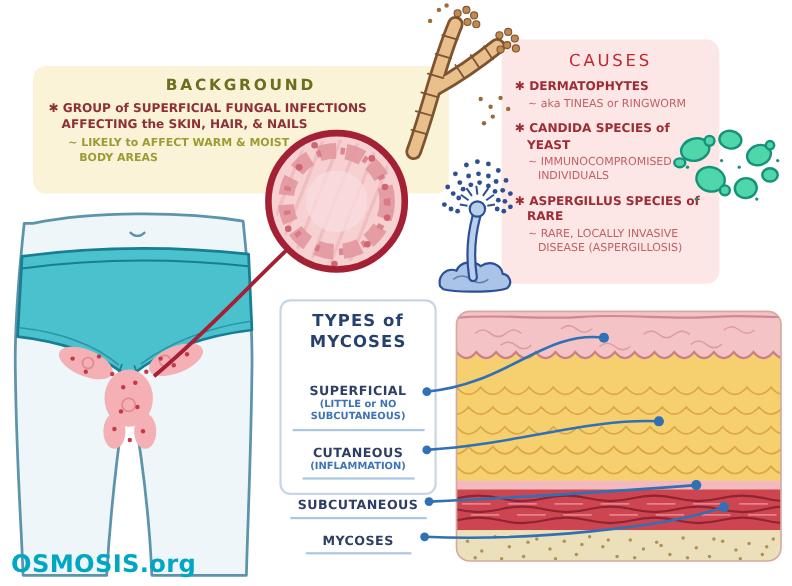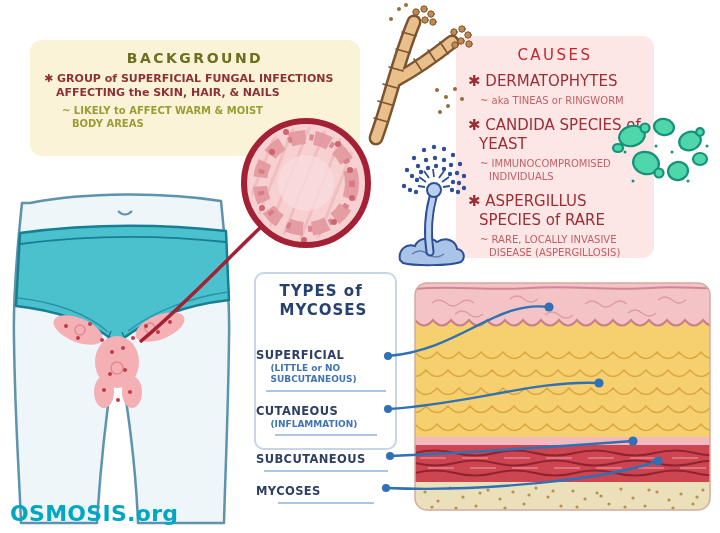--- a/index.html
+++ b/index.html
@@ -2,31 +2,31 @@
 <html><head>
 <meta charset="utf-8">
 <title>Mycoses Illustration</title>
 <style>
   *{margin:0;padding:0;box-sizing:border-box}
   html,body{width:720px;height:533px;background:#fff;overflow:hidden;
     font-family:"DejaVu Sans","Liberation Sans",sans-serif;}
   .canvas{position:relative;width:720px;height:533px;background:#fff;overflow:hidden}
   .panel{position:absolute;border-radius:12px;z-index:2}
   
-  .bg-box{left:30px;top:40px;width:330px;height:116px;background:#faf3d7;padding:10px 14px 8px}
+  .bg-box{left:30px;top:60px;width:378px;height:116px;background:#faf3d7;padding:10px 14px 8px}
   .bg-title{text-align:center;color:#6d6e1e;font-weight:bold;font-size:14px;letter-spacing:2.5px;margin-bottom:6px}
   .bg-point{color:#8e3038;font-weight:bold;font-size:11px;line-height:1.3;padding-left:12px;text-indent:-12px}
   .bg-sub{color:#9c9c35;font-weight:bold;font-size:10px;line-height:1.3;margin:3px 0 0 18px;max-width:210px;padding-left:10px;text-indent:-10px}
   
   .causes-box{left:456px;top:36px;width:198px;height:222px;background:#fce6e6;padding:10px 12px 6px}
   .causes-title{text-align:center;color:#c0272e;font-weight:normal;font-size:15px;letter-spacing:2.5px;margin-bottom:8px}
-  .cause-label{color:#9d2c34;font-weight:normal;font-size:15px;line-height:1.3;padding-left:11px;text-indent:-11px;margin-bottom:2px}
+  .cause-label{color:#9d2c34;font-weight:bold;font-size:11px;line-height:1.3;padding-left:11px;text-indent:-11px;margin-bottom:2px}
   .cause-sub{color:#c25f66;font-weight:normal;font-size:10px;line-height:1.3;margin:0 4px 9px 12px;padding-left:9px;text-indent:-9px}
   
-  .types-box{left:254px;top:272px;width:143px;height:178px;background:#fff;border:2px solid #c7d6e6;border-radius:10px;text-align:left}
+  .types-box{left:254px;top:272px;width:143px;height:178px;background:#fff;border:2px solid #c7d6e6;border-radius:10px;text-align:center}
   .types-title{position:absolute;top:8px;left:0;right:0;color:#27416f;font-weight:bold;font-size:15px;line-height:1.25;letter-spacing:1px}
   .types-title span{display:block;width:92px;margin:0 auto}
   .t-entry{position:absolute;left:0;right:0}
   .t-label{color:#2e3f63;font-weight:bold;font-size:11.5px;letter-spacing:.4px}
   .t-sub{color:#3f74b4;font-weight:bold;font-size:9px;line-height:1.25;max-width:110px;margin:1px auto 0}
   .t-sub:empty{display:none}
   .t-underline{height:0;border-bottom:2px solid #aac6e2;margin:4px auto 0}
   
   .logo{position:absolute;left:10px;top:501px;color:#00a7c3;font-weight:bold;font-size:22px;letter-spacing:.3px;z-index:6}
   

